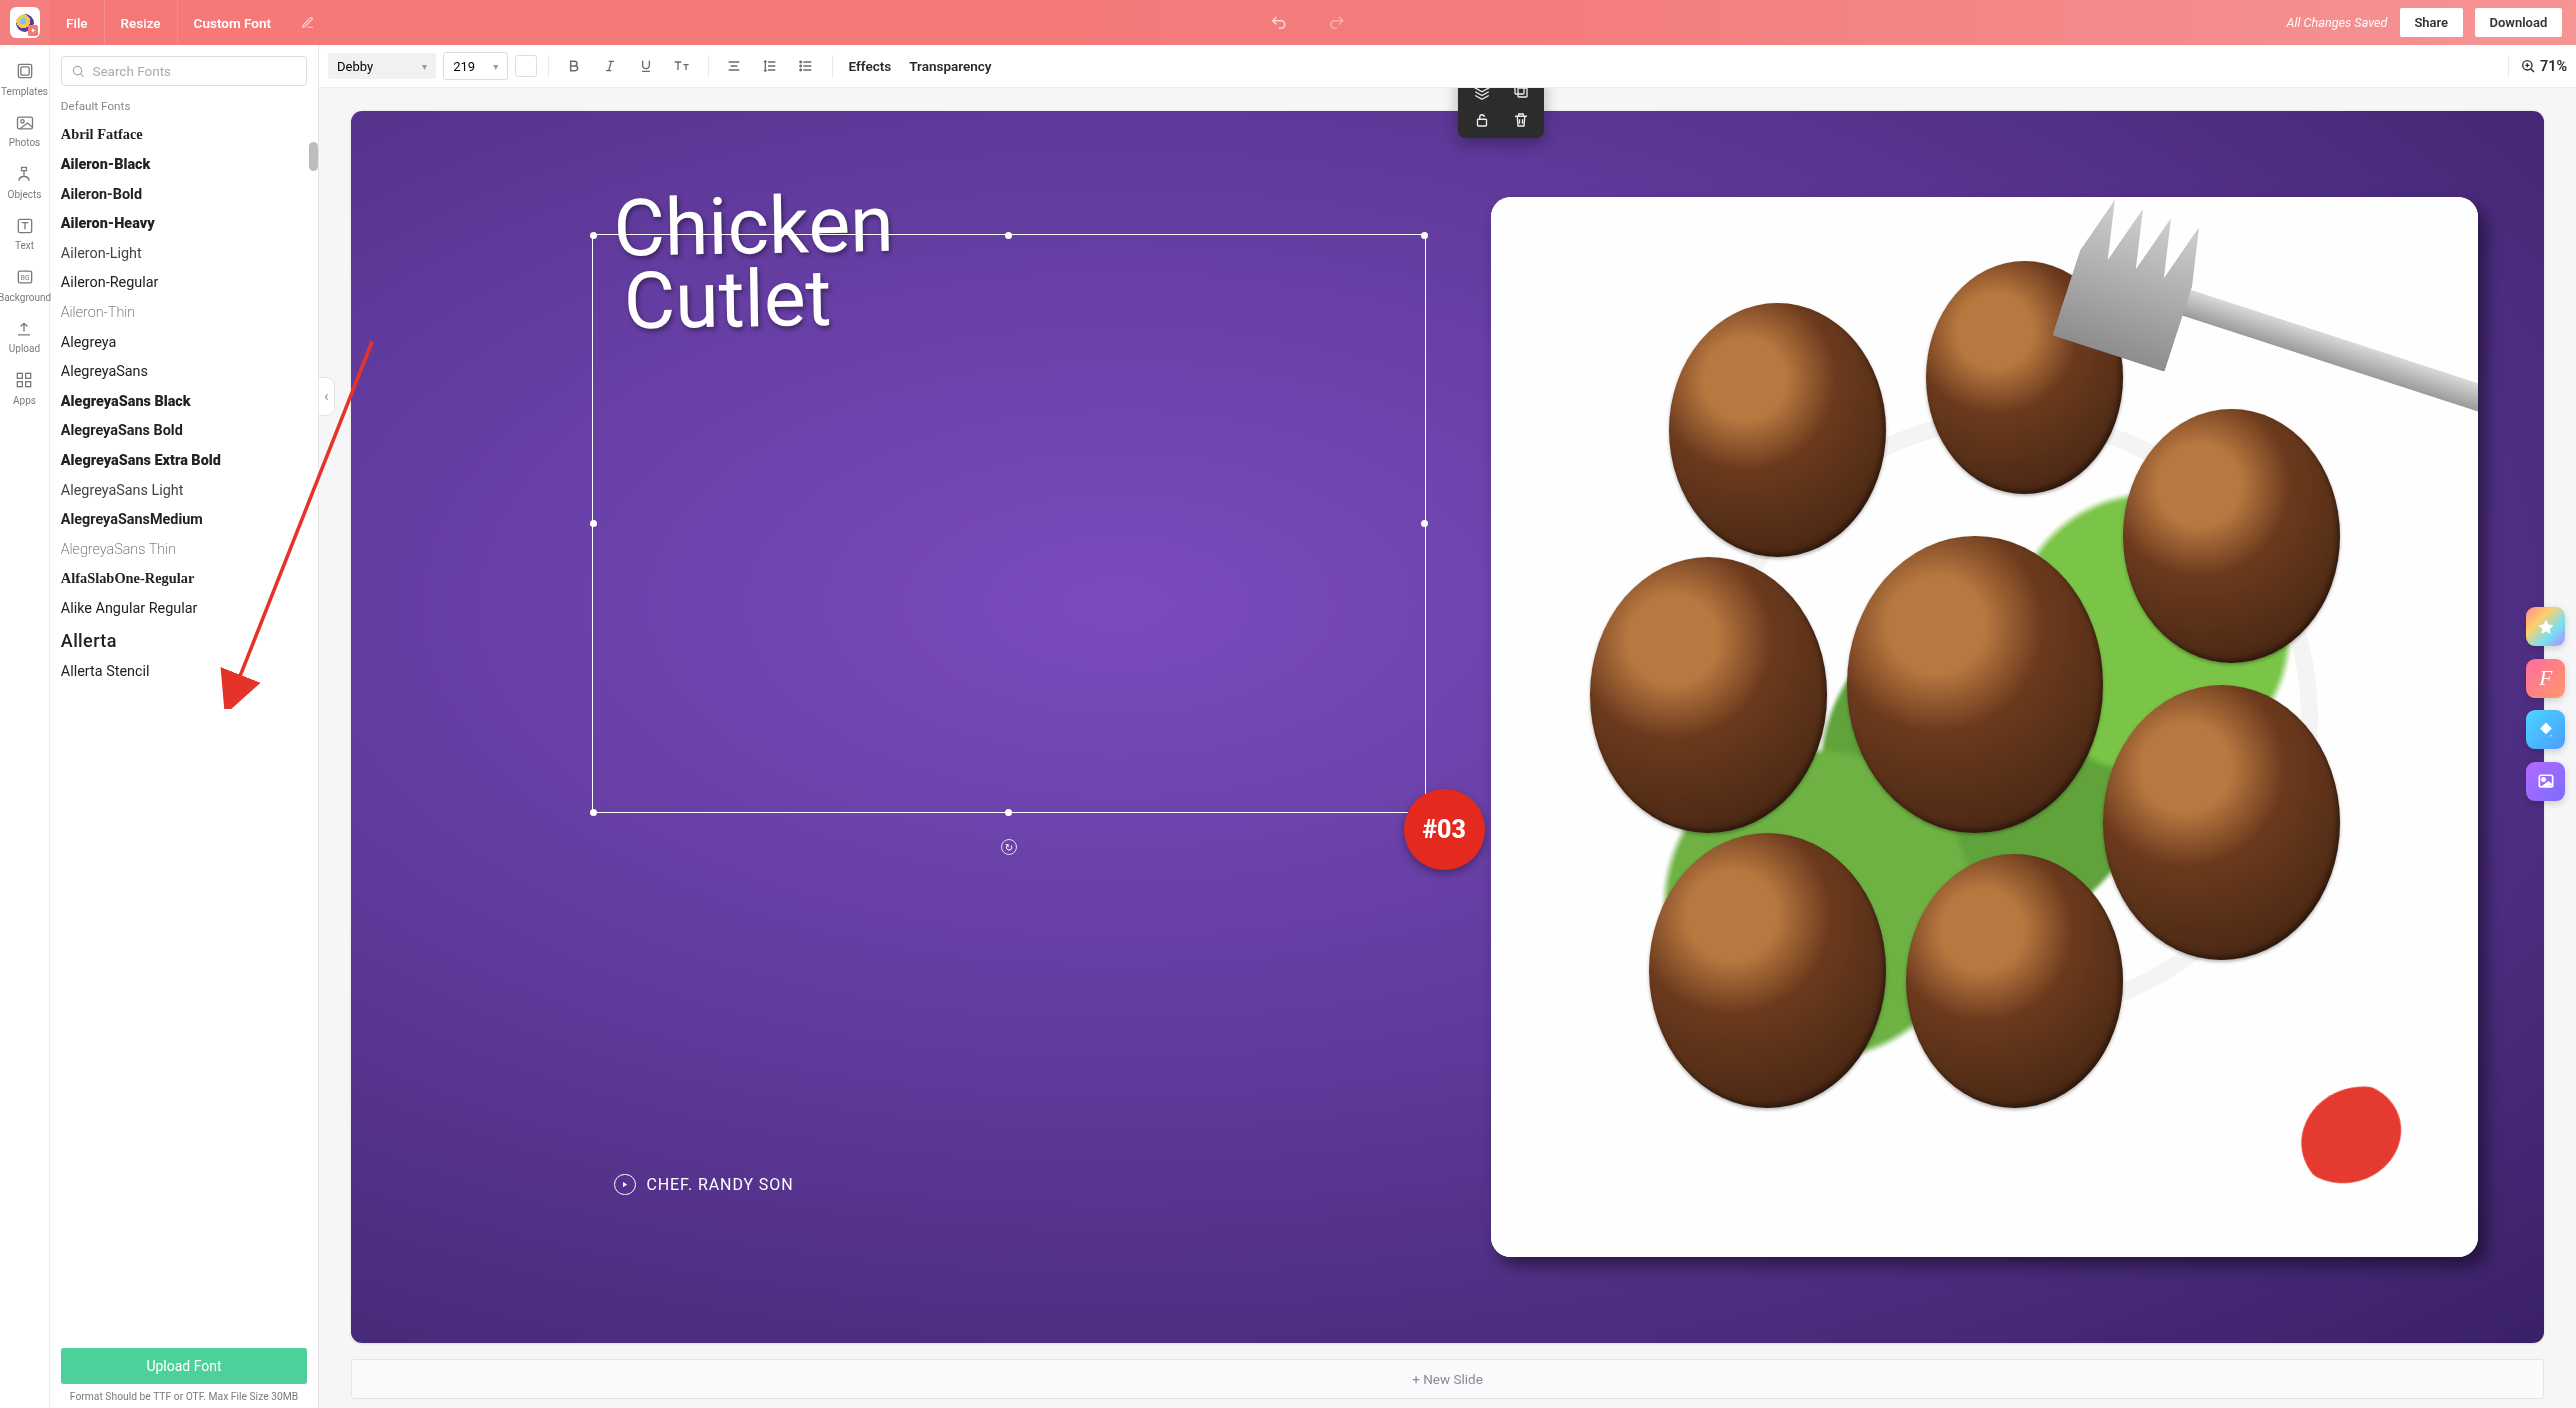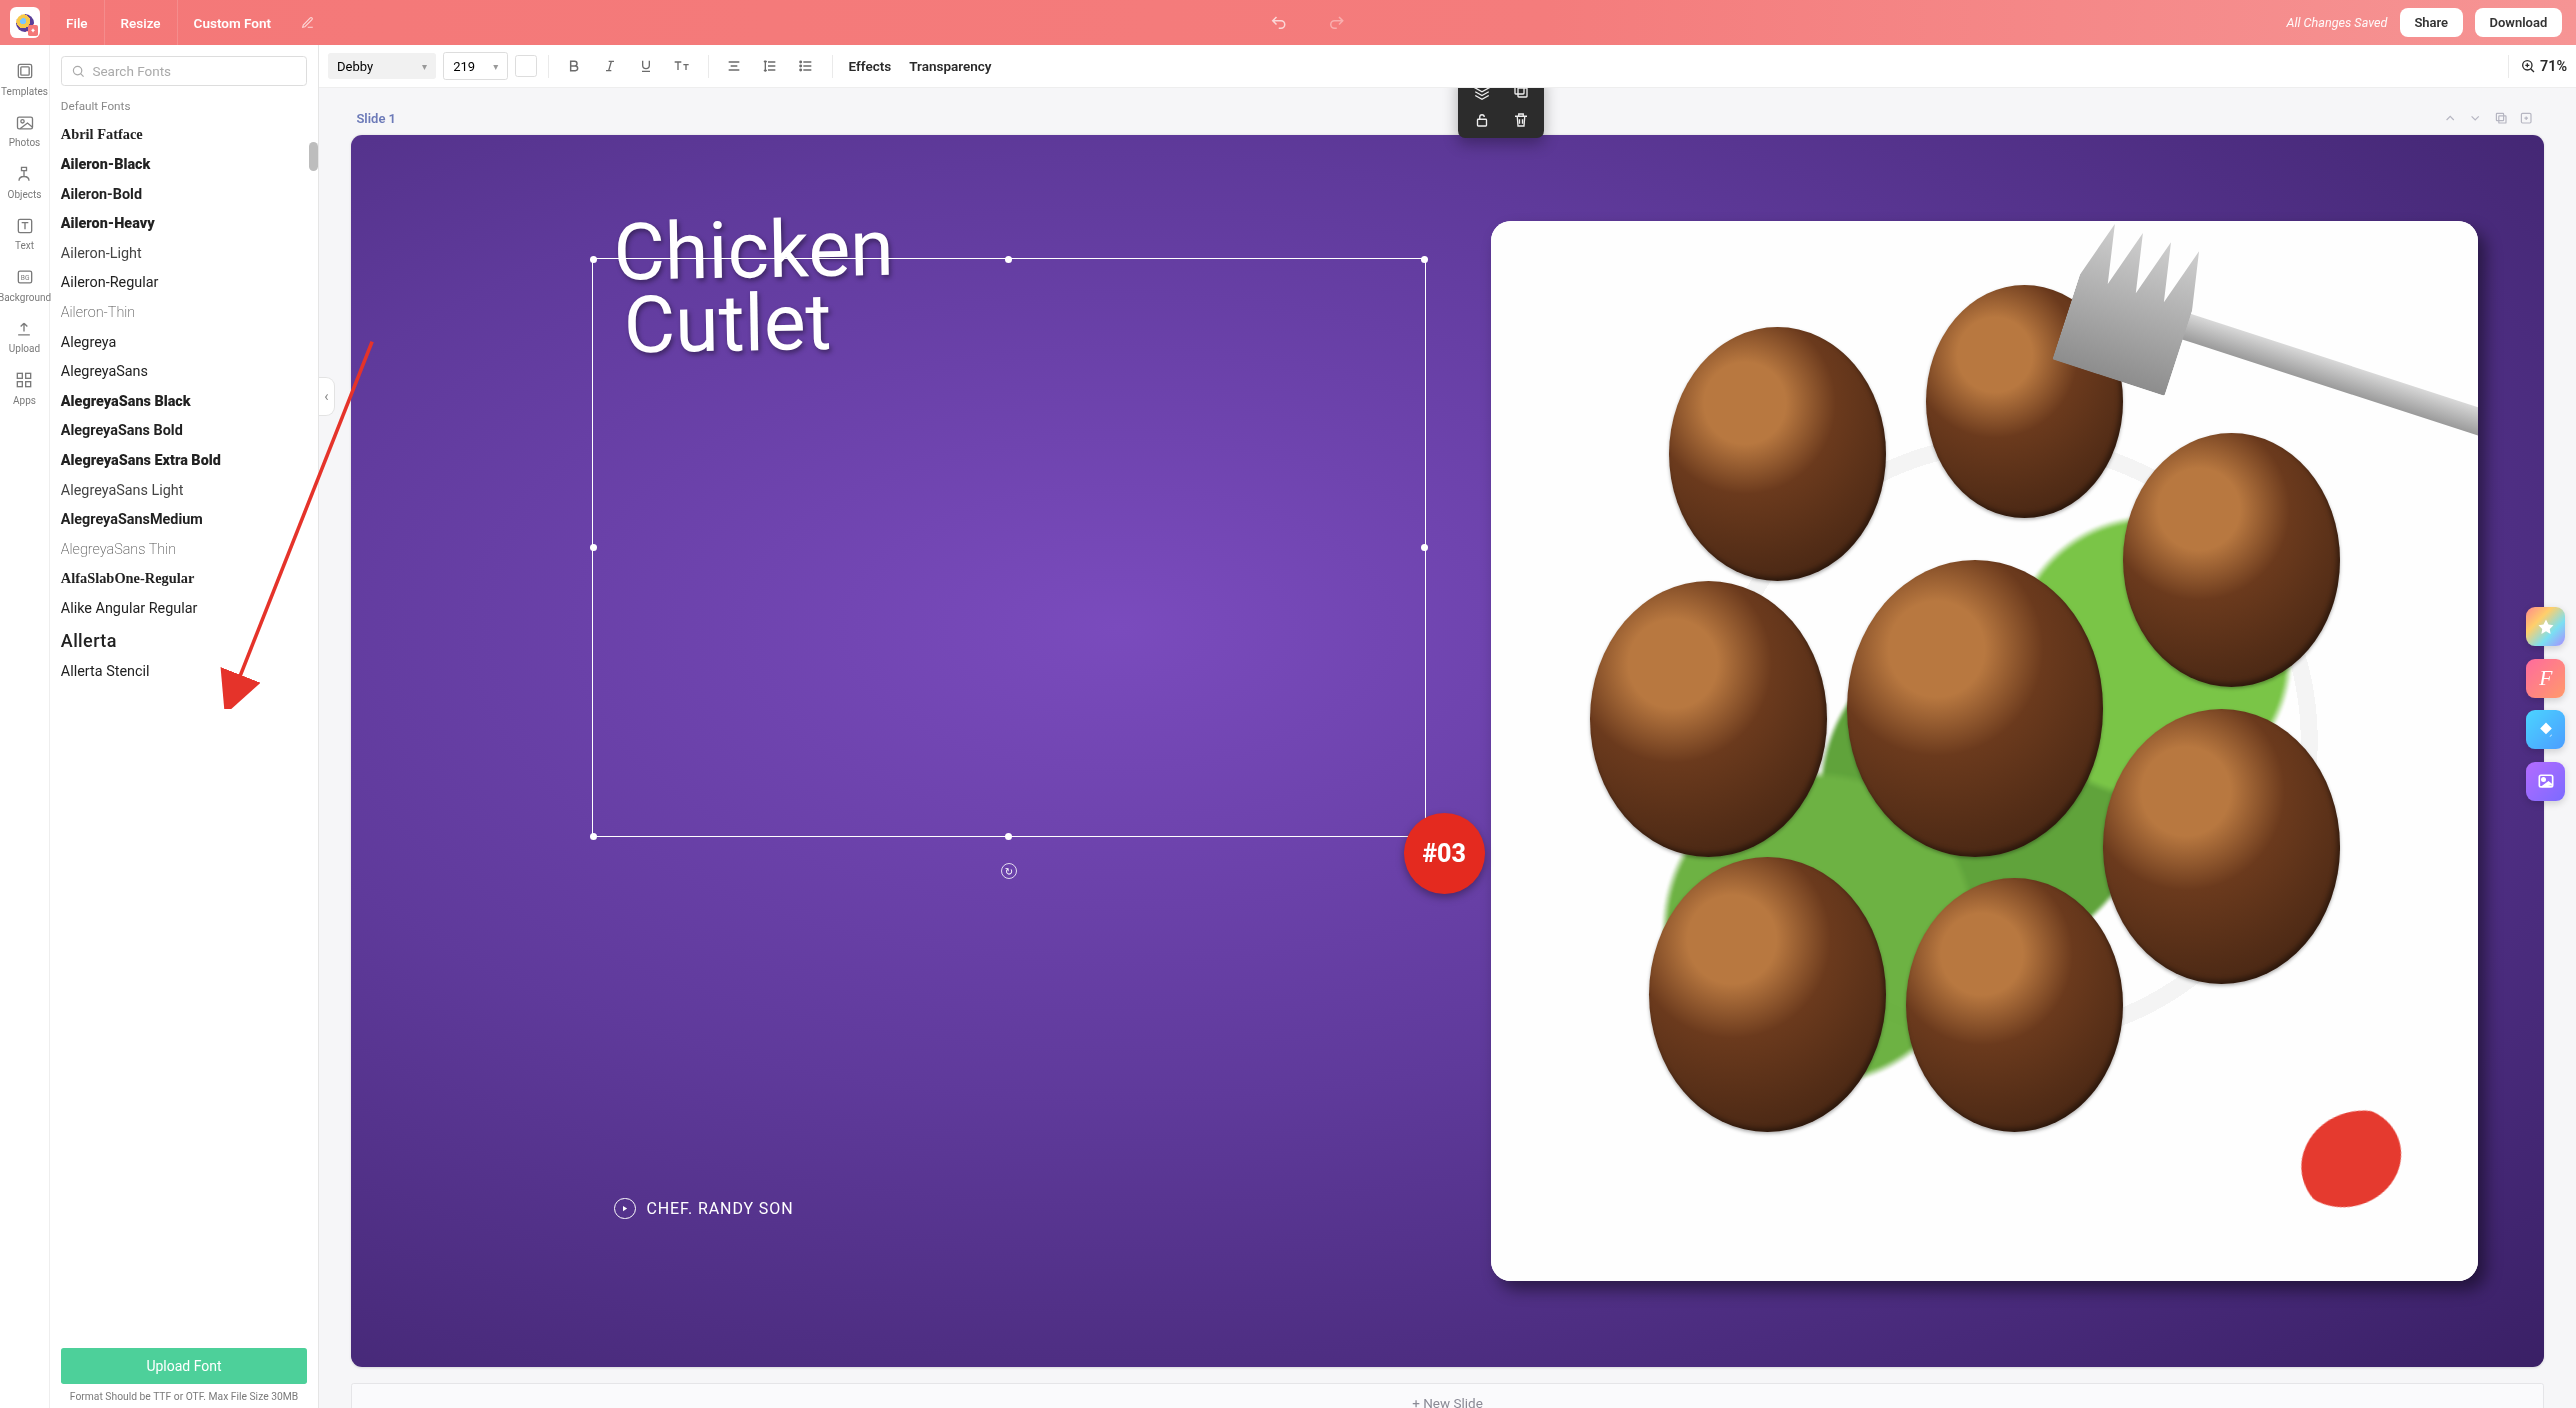--- a/index.html
+++ b/index.html
@@ -13,21 +13,21 @@
 .logo-inner { width: 18px; height: 18px; border-radius: 50%; background: radial-gradient(circle at 40% 40%, #7cc5ff 0 20%, #f6c84a 20% 45%, #5a3e99 45% 70%, #f47878 70% 100%); }
 .logo-tag { position:absolute; right:1.8px; bottom:1.8px; width:10.8px; height:10.8px; background:#f47878; border-radius:1.8px; display:flex; align-items:center; justify-content:center; color:#fff; font-size:7.2px; }
 .tb-item { padding: 0 16px; height: 100%; display: flex; align-items: center; cursor: pointer; font-weight: 500; }
 .tb-item.tall { border-right: 0.9px solid rgba(255,255,255,0.15); }
 .tb-item.active { font-weight: 600; }
 .tb-edit { padding: 0 14.4px; opacity: 0.7; cursor: pointer; }
 .tb-center { flex: 1; display: flex; align-items: center; justify-content: center; gap: 36px; }
 .tb-iconbtn { opacity: 0.7; cursor: pointer; }
 .tb-right { display: flex; align-items: center; gap: 12.6px; padding-right: 14.4px; }
 .tb-saved { font-style: italic; font-size: 12.6px; opacity: .95; }
-.tb-btn { background: #fff; color: #333; border: none; border-radius: 8px; padding: 7.2px 14.4px; font-size: 13px; font-weight: 600; cursor: pointer; }
+.tb-btn { background: #fff; color: #333; border: none; border-radius: 2px; padding: 7.2px 14.4px; font-size: 13px; font-weight: 600; cursor: pointer; }
 
 
 .content { flex: 1; display: flex; min-height: 0; }
 
 
 .rail { width: 50px; background: #fff; border-right: 0.9px solid #eee; display: flex; flex-direction: column; align-items: center; padding-top: 16px; gap: 16px; }
 .rail-item { display: flex; flex-direction: column; align-items: center; gap: 4.5px; color: #7a7a7a; font-size: 10px; cursor: pointer; text-align: right; }
 .rail-item svg { width: 20px; height: 20px; stroke: #7a7a7a; }
 
 
@@ -306,46 +306,20 @@
           <svg width="16" height="16" viewBox="0 0 24 24" fill="none" stroke="#2a2a2a" stroke-width="2">
               <circle cx="11" cy="11" r="7"></circle>
               <path d="M21 21l-5-5M11 8v6M8 11h6"></path>
             </svg>
           <span>71%</span>
         </div>
       </div>
 
       <div class="workspace">
         <div style="position:relative;">
-          <div class="slide-head">
-            <span>Slide 1</span>
-            <span class="sp"></span>
-            <span class="hicon">
-                <svg width="14.4" height="14.4" viewBox="0 0 24 24" fill="none" stroke="#b6b6c2" stroke-width="2">
-                  <path d="M6 15l6-6 6 6"></path>
-                </svg>
-              </span>
-            <span class="hicon">
-                <svg width="14.4" height="14.4" viewBox="0 0 24 24" fill="none" stroke="#b6b6c2" stroke-width="2">
-                  <path d="M6 9l6 6 6-6"></path>
-                </svg>
-              </span>
-            <span class="hicon">
-                <svg width="14.4" height="14.4" viewBox="0 0 24 24" fill="none" stroke="#b6b6c2" stroke-width="2">
-                  <rect x="8" y="8" width="12" height="12" rx="1"></rect>
-                  <rect x="4" y="4" width="12" height="12" rx="1"></rect>
-                </svg>
-              </span>
-            <span class="hicon">
-                <svg width="14.4" height="14.4" viewBox="0 0 24 24" fill="none" stroke="#b6b6c2" stroke-width="2">
-                  <rect x="4" y="4" width="16" height="16" rx="2"></rect>
-                  <path d="M12 9v6M9 12h6"></path>
-                </svg>
-              </span>
-          </div>
 
           <div class="slide">
             <div class="title-txt">
               <span>Chicken</span>
               <span class="l2">Cutlet</span>
             </div>
             <div class="sel-box">
               <div class="sel-h tl"></div>
               <div class="sel-h tr"></div>
               <div class="sel-h bl"></div>

